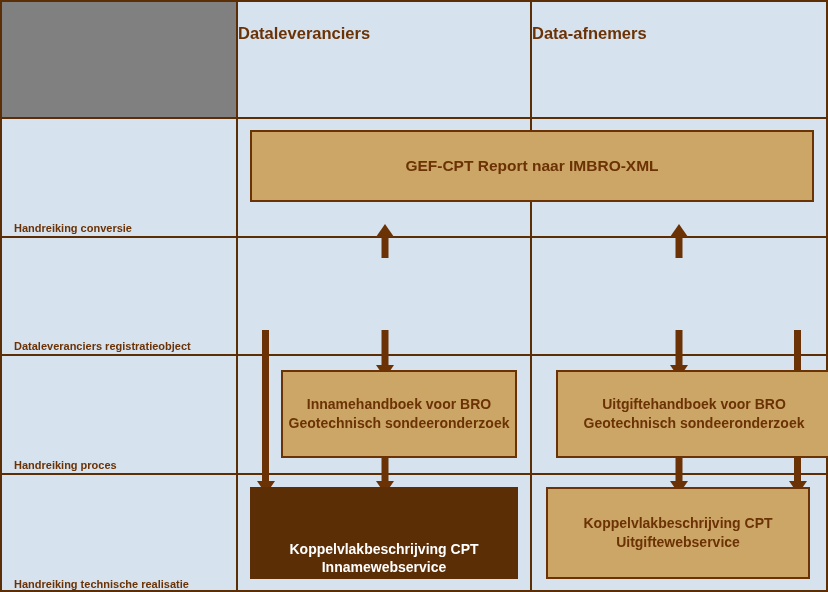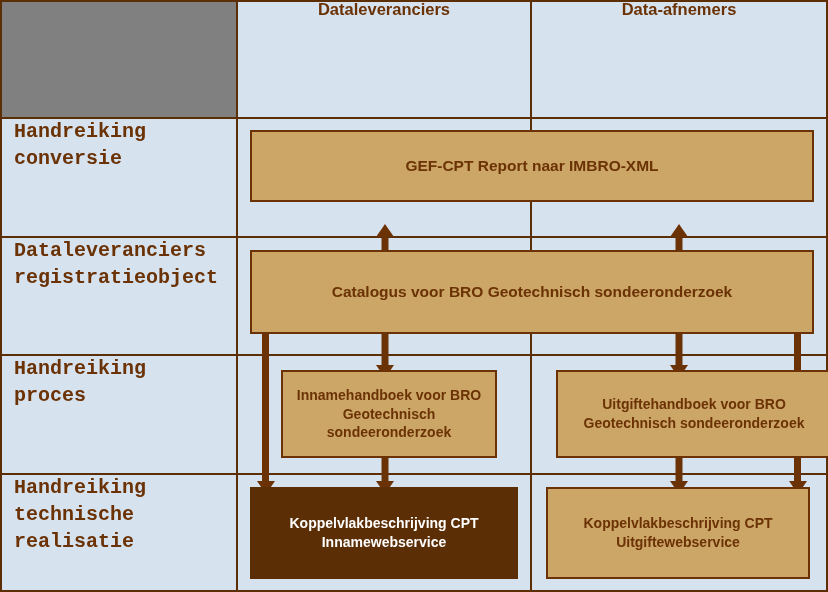--- a/index.html
+++ b/index.html
@@ -17,34 +17,33 @@
   
   .hline{position:absolute;left:0;width:828px;height:2px;background:#5c2e06;z-index:5;}
   .vline{position:absolute;top:0;width:2px;background:#5c2e06;z-index:5;}
   .corner-fill{
     position:absolute;left:0;top:0;width:237px;height:118px;
     background:#808080;z-index:2;
   }
   
   .colhead{
     position:absolute;top:0;height:118px;
-    display:flex;align-items:flex-start;justify-content:center;
-    padding-top:0;box-sizing:border-box;
+    display:flex;align-items:flex-start;justify-content:flex-start;
+    padding-top:24px;box-sizing:border-box;
     color:#6b3205;font-weight:bold;font-size:16.5px;
     z-index:6;
   }
   
   .rowlabel{
     position:absolute;left:0;width:237px;
-    display:flex;align-items:flex-start;
+    display:flex;align-items:flex-end;
     box-sizing:border-box;padding:0 14px;
-    color:#6b3205;font-weight:bold;font-size:20px;
+    color:#6b3205;font-weight:bold;font-size:11px;
     line-height:1.35;
     z-index:6;
-    font-family:Liberation Mono, monospace;
   }
   
   .nodebox{
     position:absolute;
     box-sizing:border-box;
     border:2px solid #6b3205;
     background:#cca666;
     color:#6b3205;
     display:flex;align-items:center;justify-content:center;
     text-align:center;
@@ -159,31 +158,28 @@
 
   <div class="elbow" style="left:794px;top:330px;width:7px;height:164px;">
     <div class="shaft" style="height:151px;"></div>
     <div class="head"></div>
   </div>
 
   <div class="nodebox wide" style="left:250px;top:130px;width:564px;height:72px;">
     <span>GEF-CPT Report naar IMBRO-XML</span>
   </div>
 
-  <div class="nodebox wide" style="left:250px;top:250px;width:564px;height:84px;">
-    <span>Catalogus voor BRO Geotechnisch sondeeronderzoek</span>
-  </div>
 
-  <div class="nodebox small" style="left:281px;top:370px;width:216px;height:88px;text-align:center;">
+  <div class="nodebox small" style="left:281px;top:370px;width:236px;height:88px;text-align:center;">
     <span>Innamehandboek voor BRO Geotechnisch sondeeronderzoek</span>
   </div>
   <div class="nodebox small" style="left:556px;top:370px;width:276px;height:88px;">
     <span>Uitgiftehandboek voor BRO Geotechnisch sondeeronderzoek</span>
   </div>
 
-  <div class="nodebox small highlight" style="left:250px;top:487px;width:268px;height:92px;">
+  <div class="nodebox small highlight" style="left:250px;top:487px;width:268px;height:92px;align-items:flex-end;">
     <span>Koppelvlakbeschrijving CPT Innamewebservice</span>
   </div>
   <div class="nodebox small" style="left:546px;top:487px;width:264px;height:92px;">
     <span>Koppelvlakbeschrijving CPT Uitgiftewebservice</span>
   </div>
 
 </div>
 
 </body></html>

